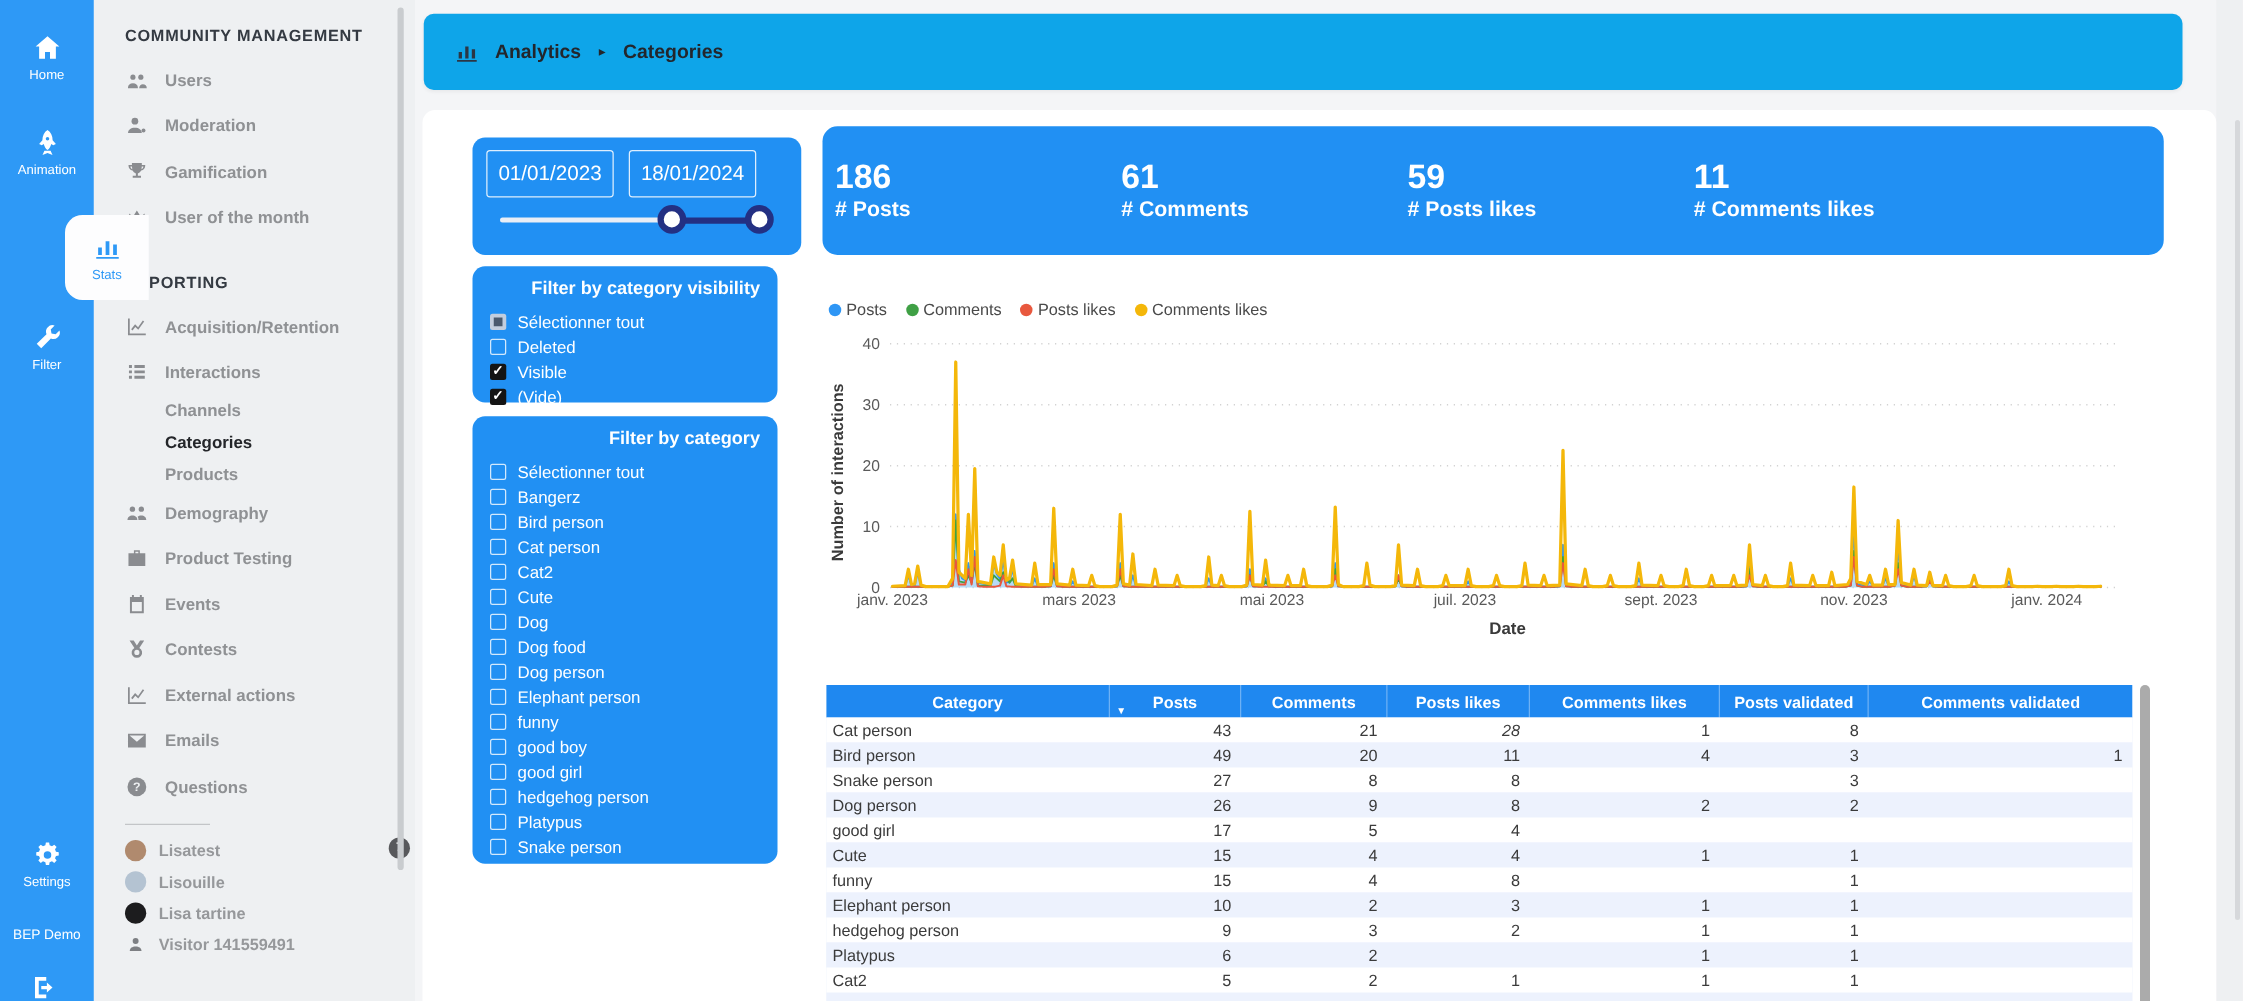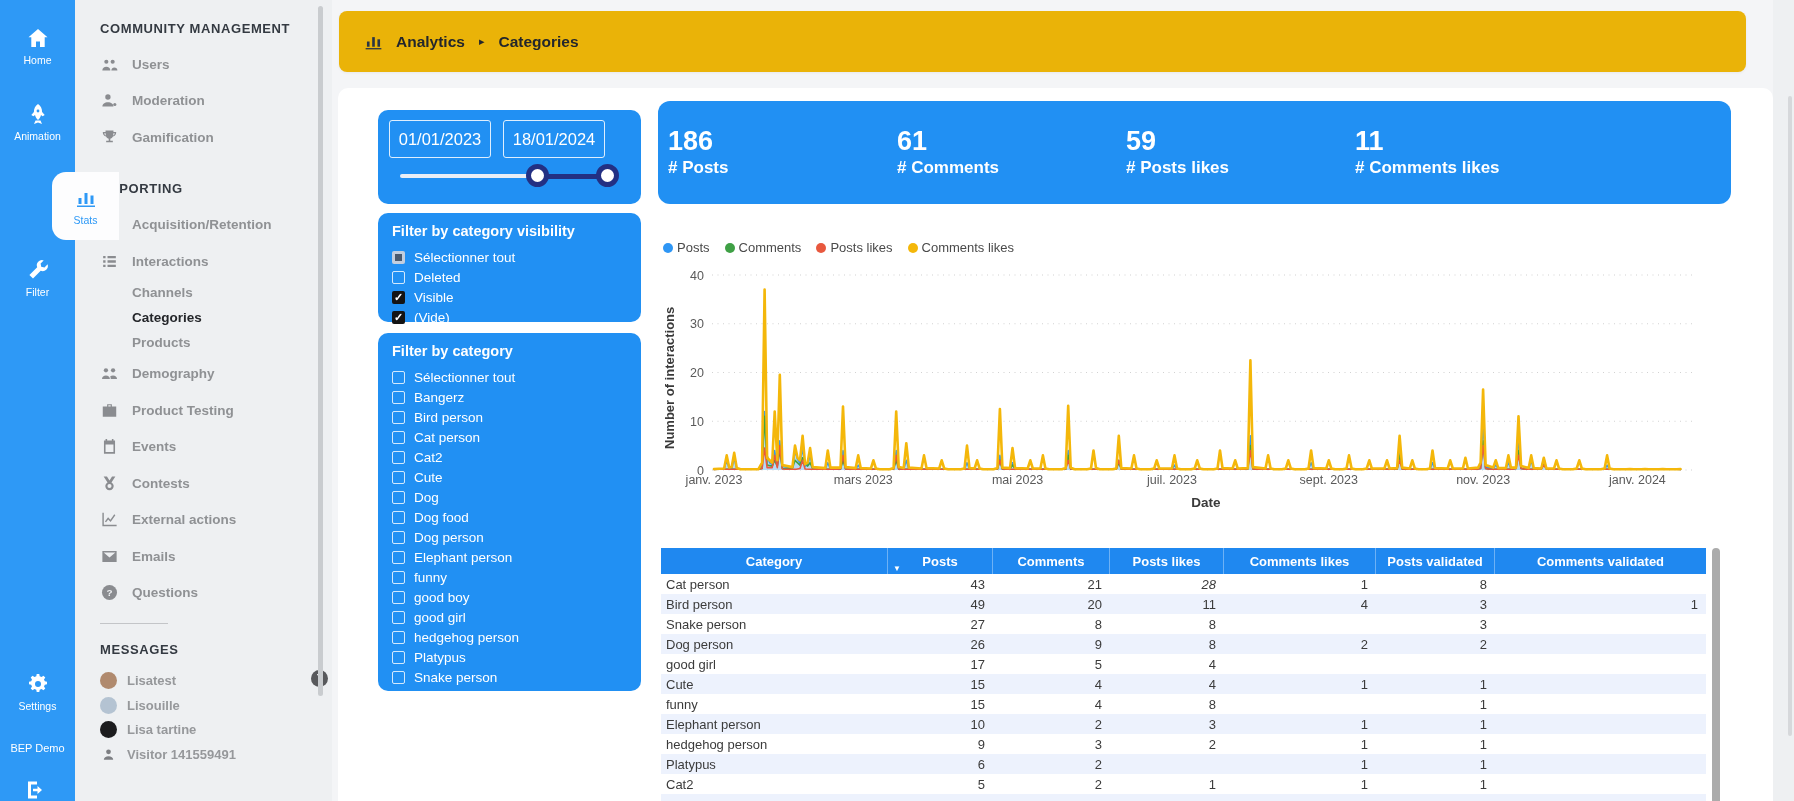--- a/index.html
+++ b/index.html
@@ -27,39 +27,39 @@
   .side-div{height:1px;background:#c3c5c8;width:68px;margin:12px 0 8px 0;}
   .msg-item{height:24.8px;display:flex;align-items:center;gap:10px;color:#96989b;font-size:13px;font-weight:700;cursor:pointer;position:relative;}
   .msg-av{width:17px;height:17px;border-radius:50%;flex:none;}
   .msg-avicon{width:17px;height:17px;flex:none;color:#7d7f83;}
   .msg-avicon svg{width:15px;height:15px;display:block;margin:1px auto;}
   .msg-badge{position:absolute;right:-18px;top:2px;width:17px;height:17px;border-radius:50%;background:#58595c;color:#fff;font-size:10px;font-weight:700;display:flex;align-items:center;justify-content:center;}
 
   
   #right-gutter{position:absolute;left:1773px;top:0;width:21px;height:801px;background:#eef0f2;}
   #page-scroll{position:absolute;left:1788px;top:96px;width:4px;height:640px;border-radius:2px;background:#d6d8db;}
-  #crumb-card{position:absolute;left:339px;top:11px;width:1407px;height:61px;background:#eab308;border-radius:8px;box-shadow:0 1px 3px rgba(0,0,0,.05);display:flex;align-items:center;gap:12px;padding-left:24px;box-sizing:border-box;}
+  #crumb-card{position:absolute;left:339px;top:11px;width:1407px;height:61px;background:#0ea5e9;border-radius:8px;box-shadow:0 1px 3px rgba(0,0,0,.05);display:flex;align-items:center;gap:12px;padding-left:24px;box-sizing:border-box;}
   #crumb-card .cic{width:21px;height:21px;color:#2c3644;}
   #crumb-card .cic svg{width:21px;height:21px;display:block;}
   .crumb-txt{font-size:15.5px;font-weight:800;color:#23262c;}
   .crumb-sep{font-size:11px;color:#23262c;padding:0 2px;}
   #content-panel{position:absolute;left:338px;top:88px;width:1435px;height:713px;background:#fff;border-radius:10px 10px 0 0;}
 
   
   .bluecard{position:absolute;background:#2190f3;border-radius:10px;box-sizing:border-box;}
   #date-card{left:378px;top:110px;width:263px;height:94px;padding:10px 11px;}
   .date-row{display:flex;gap:12px;}
   .date-box{width:100px;height:36px;border:1.5px solid rgba(255,255,255,.85);border-radius:3px;color:#fff;font-size:16.5px;font-weight:500;display:flex;align-items:center;justify-content:center;}
   #slider{position:relative;height:34px;}
   #slider .track-l{position:absolute;left:11px;top:16px;width:138px;height:4px;border-radius:2px;background:#e9eef6;}
   #slider .track-r{position:absolute;left:149px;top:15.5px;width:70px;height:5px;background:#233083;}
   .knob{position:absolute;top:6px;width:13px;height:13px;background:#fff;border:5px solid #233083;border-radius:50%;cursor:pointer;}
   #knob1{left:137px;} #knob2{left:207px;}
 
-  .filter-card{left:378px;width:263px;padding:10px 14px;}
+  .filter-card{left:378px;width:244px;padding:10px 14px;text-align:right;}
   #filter-visibility{top:213px;height:109px;}
   #filter-category{top:333px;height:358px;}
   .filter-title{color:#fff;font-size:14.5px;font-weight:700;height:24px;}
   .opt{height:20px;display:flex;align-items:center;gap:9px;color:#fff;font-size:13.5px;font-weight:500;cursor:pointer;}
   .cb{width:13px;height:13px;border-radius:2px;box-sizing:border-box;flex:none;display:flex;align-items:center;justify-content:center;}
   .cb.unchecked{border:1.5px solid rgba(255,255,255,.8);background:transparent;}
   .cb.checked{background:#141414;color:#fff;font-size:11px;font-weight:700;}
   .cb.checked::after{content:"✓";line-height:1;}
   .cb.indeterminate{background:#c2cede;position:relative;}
   .cb.indeterminate::after{content:"";width:7px;height:7px;background:#4a5a6e;}
@@ -178,20 +178,29 @@
           <span>Moderation</span>
         </div>
         <div class="side-item">
           <span class="sic">
             <svg viewBox="0 0 24 24" fill="currentColor">
               <path d="M7 3h10v2h3.5c0 3.2-1.6 5.2-4.1 5.7A5.3 5.3 0 0 1 13 13.6V16h3.2v2H7.8v-2H11v-2.4a5.3 5.3 0 0 1-3.4-2.9C5.1 10.2 3.5 8.2 3.5 5H7zM5.4 6.6c.2 1.4.9 2.4 2 2.8-.2-.9-.3-1.8-.3-2.8zm13.2 0h-1.7c0 1-.1 1.9-.3 2.8 1.1-.4 1.8-1.4 2-2.8z"></path>
             </svg>
           </span>
           <span>Gamification</span>
         </div>
+        <div class="side-item">
+          <span class="sic">
+            <svg viewBox="0 0 24 24" fill="currentColor">
+              <path d="M4 8.5l4.2 3.1L12 5.5l3.8 6.1L20 8.5l-1.6 8.5H5.6z"></path>
+              <path d="M5.5 18.2h13V20h-13z"></path>
+            </svg>
+          </span>
+          <span>User of the month</span>
+        </div>
         <div class="sec-header" style="margin-top: 15px;">REPORTING</div>
         <div class="side-item">
           <span class="sic">
             <svg viewBox="0 0 24 24" fill="currentColor">
               <path d="M3 3.5h1.8v15.2H21v1.8H3z"></path>
               <path d="M6.2 14.5l4-5.2 3 3 4.8-6.8 1.4 1-6 8.5-3-3-2.8 3.6z"></path>
             </svg>
           </span>
           <span>Acquisition/Retention</span>
         </div>
@@ -261,21 +270,20 @@
         <div class="side-item">
           <span class="sic">
             <svg viewBox="0 0 24 24" fill="currentColor">
               <circle cx="12" cy="12" r="9.5"></circle>
               <text x="12" y="16.3" font-size="12.5" text-anchor="middle" fill="#eef0f2" font-weight="bold" font-family="Liberation Sans,sans-serif">?</text>
             </svg>
           </span>
           <span>Questions</span>
         </div>
         <div class="side-div"></div>
-        <div class="sec-header">MESSAGES</div>
         <div class="msg-item">
           <span class="msg-av" style="background:#b08a6e"></span>
           <span>Lisatest</span>
           <span class="msg-badge">7</span>
         </div>
         <div class="msg-item">
           <span class="msg-av" style="background:#b4c3d2"></span>
           <span>Lisouille</span>
         </div>
         <div class="msg-item">

